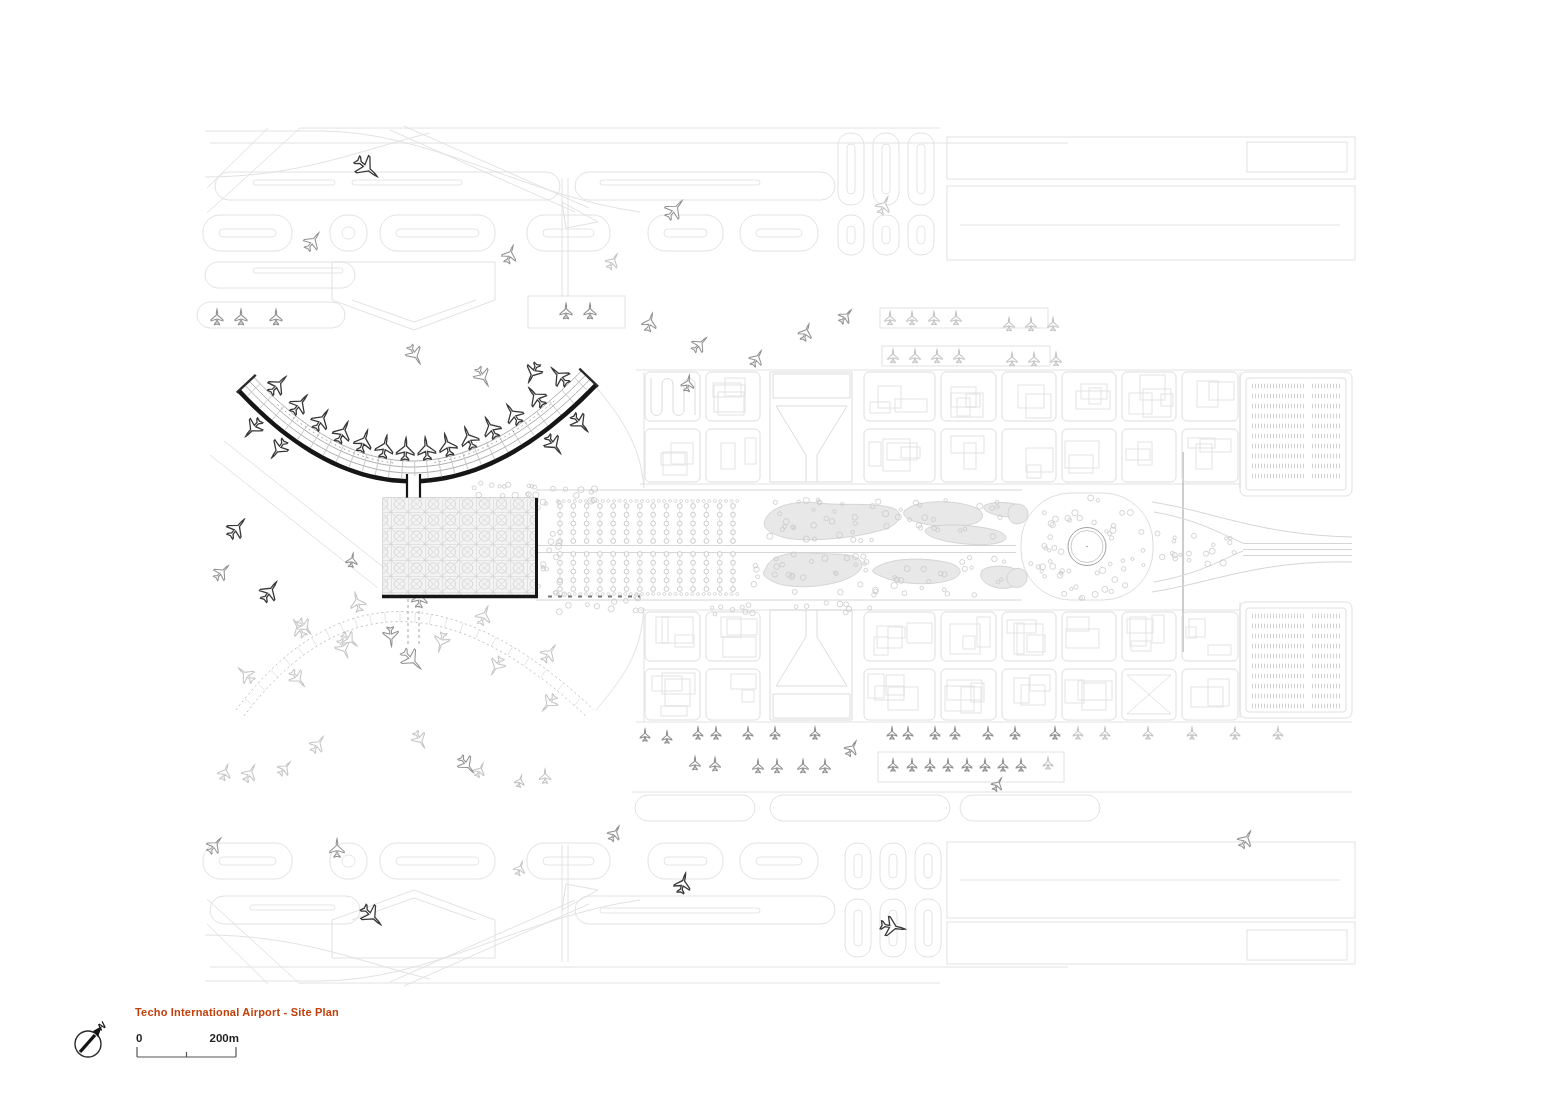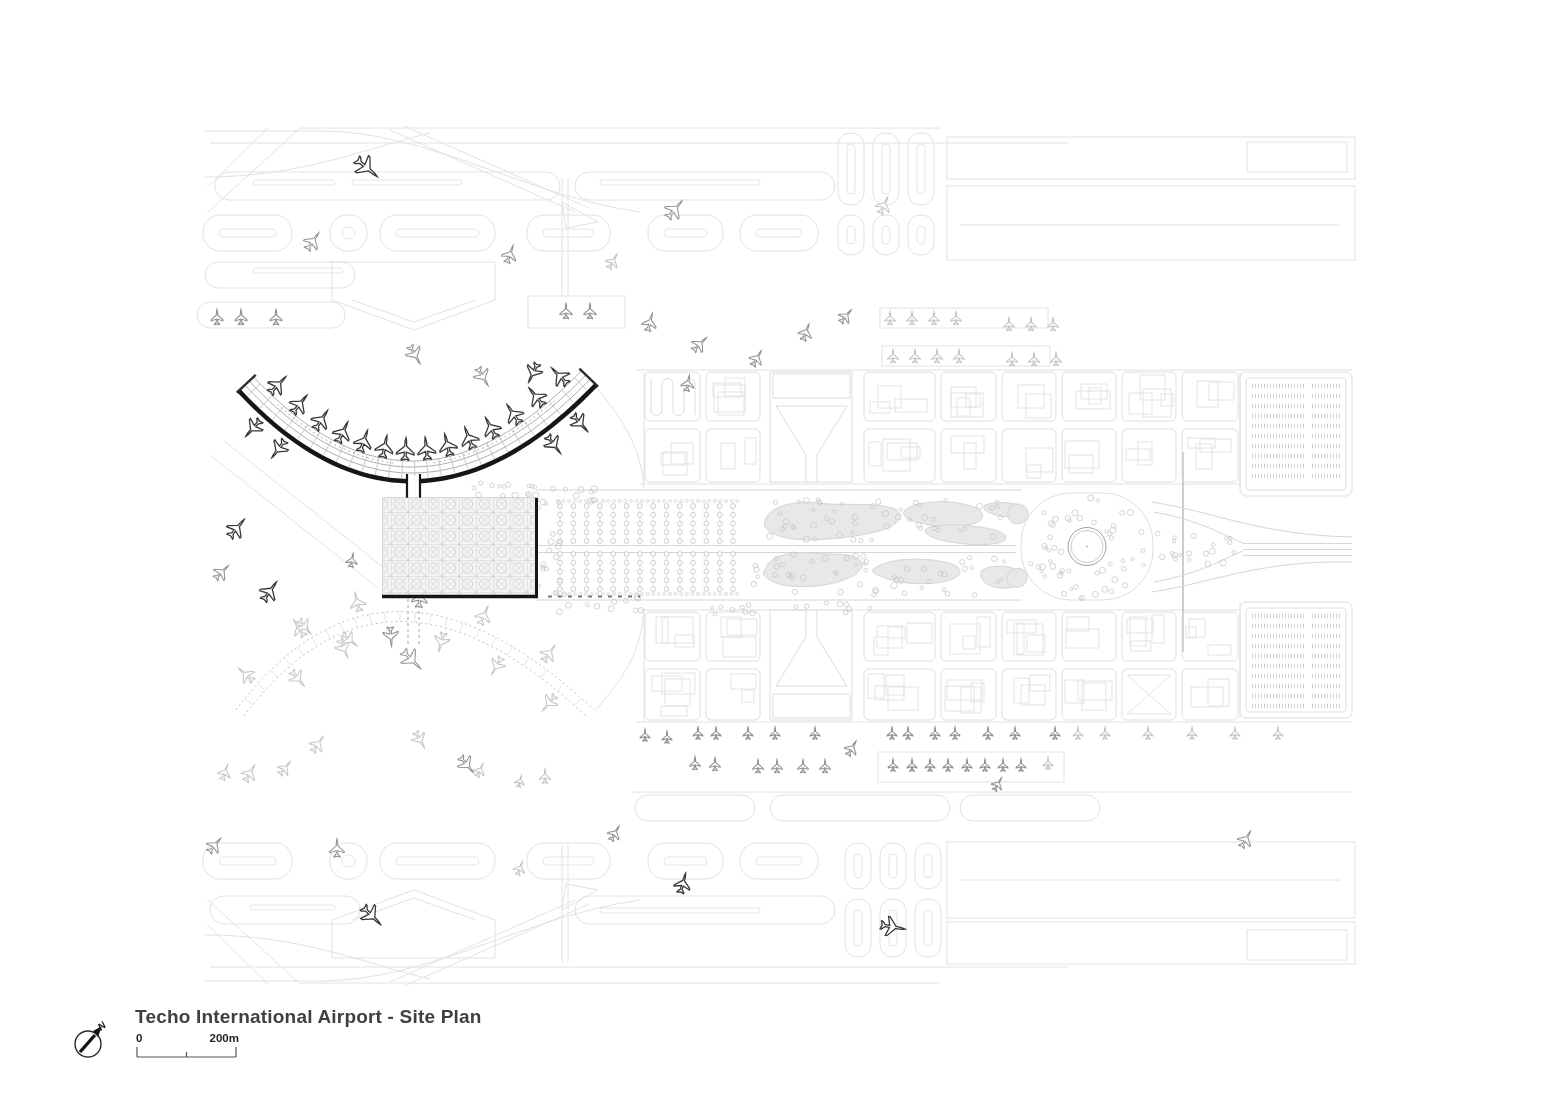--- a/index.html
+++ b/index.html
@@ -1,21 +1,21 @@
 <!DOCTYPE html>
 <html><head>
 <meta charset="utf-8">
 <style>
   html,body{margin:0;padding:0;background:#ffffff;}
   .canvas{position:relative;width:1556px;height:1100px;background:#fff;overflow:hidden;
           font-family:"Liberation Sans",sans-serif;}
   #plan{position:absolute;left:0;top:0;}
   .title-block{position:absolute;left:0;top:0;width:100%;height:100%;pointer-events:none;}
-  .plan-title{position:absolute;left:135px;top:1006px;font-size:19px;font-weight:700;
-              color:#404040;letter-spacing:.2px;}
+  .plan-title{position:absolute;left:135px;top:1006px;font-size:11px;font-weight:700;
+              color:#c2410c;letter-spacing:.2px;}
   .scalebar{position:absolute;left:135px;top:1030px;width:120px;height:34px;}
   .scalebar svg{display:block}
   .scalebar text{font-family:"Liberation Sans",sans-serif;font-size:11.5px;font-weight:700;fill:#1f1f1f;}
   .north{position:absolute;left:68px;top:1020px;width:48px;height:48px;}
 </style>
 </head>
 <body>
 
 <div class="canvas">
   <svg id="plan" width="1556" height="1100" viewBox="0 0 1556 1100">

